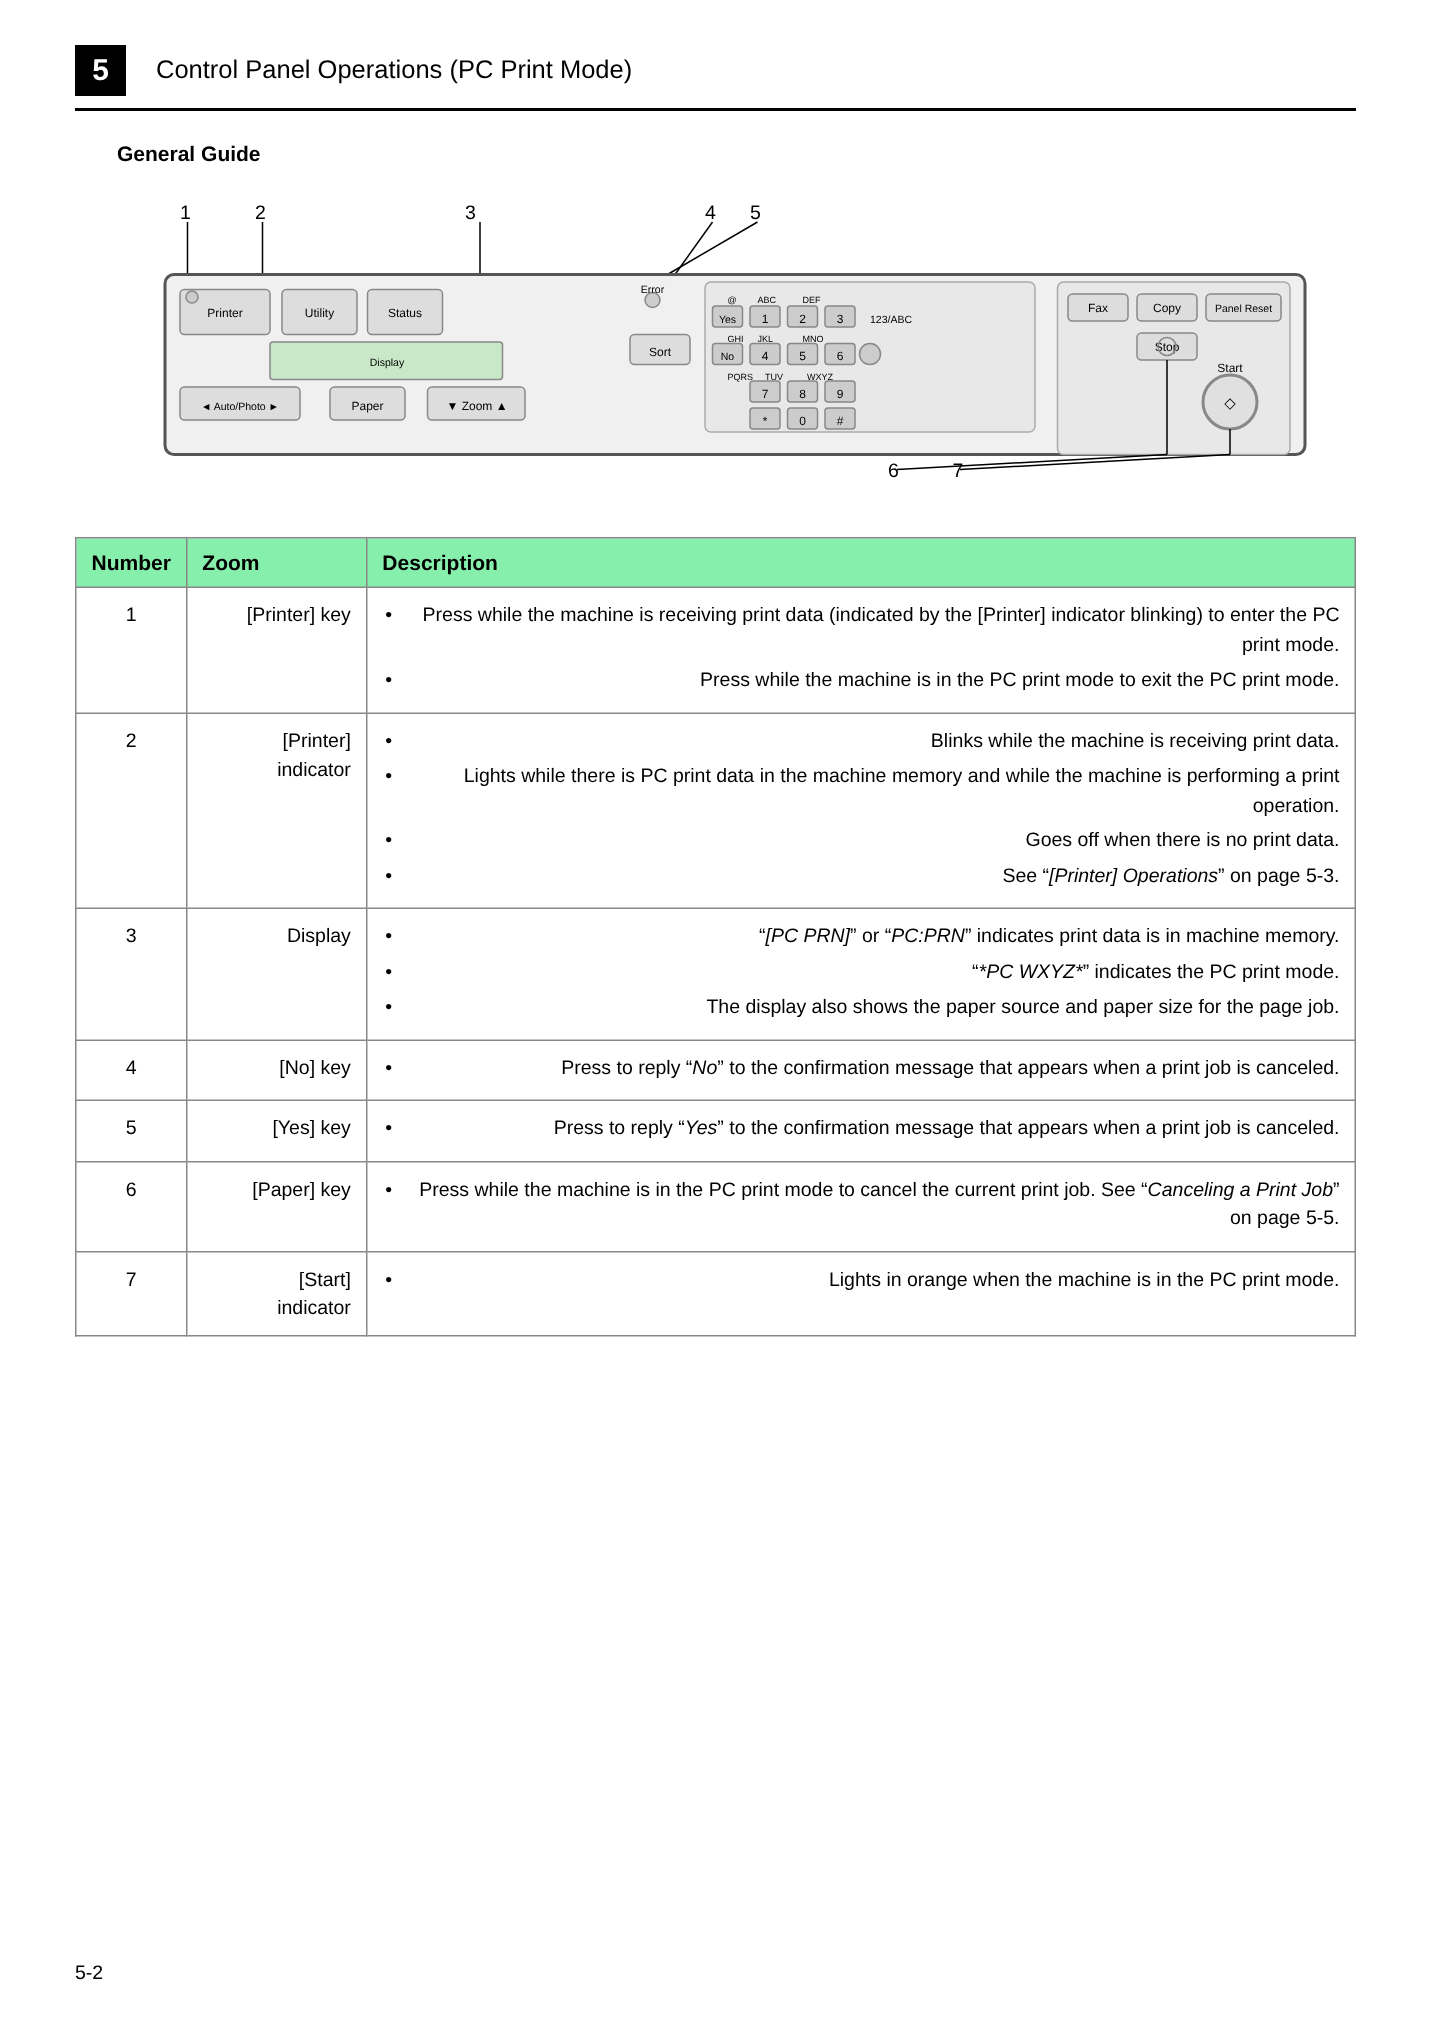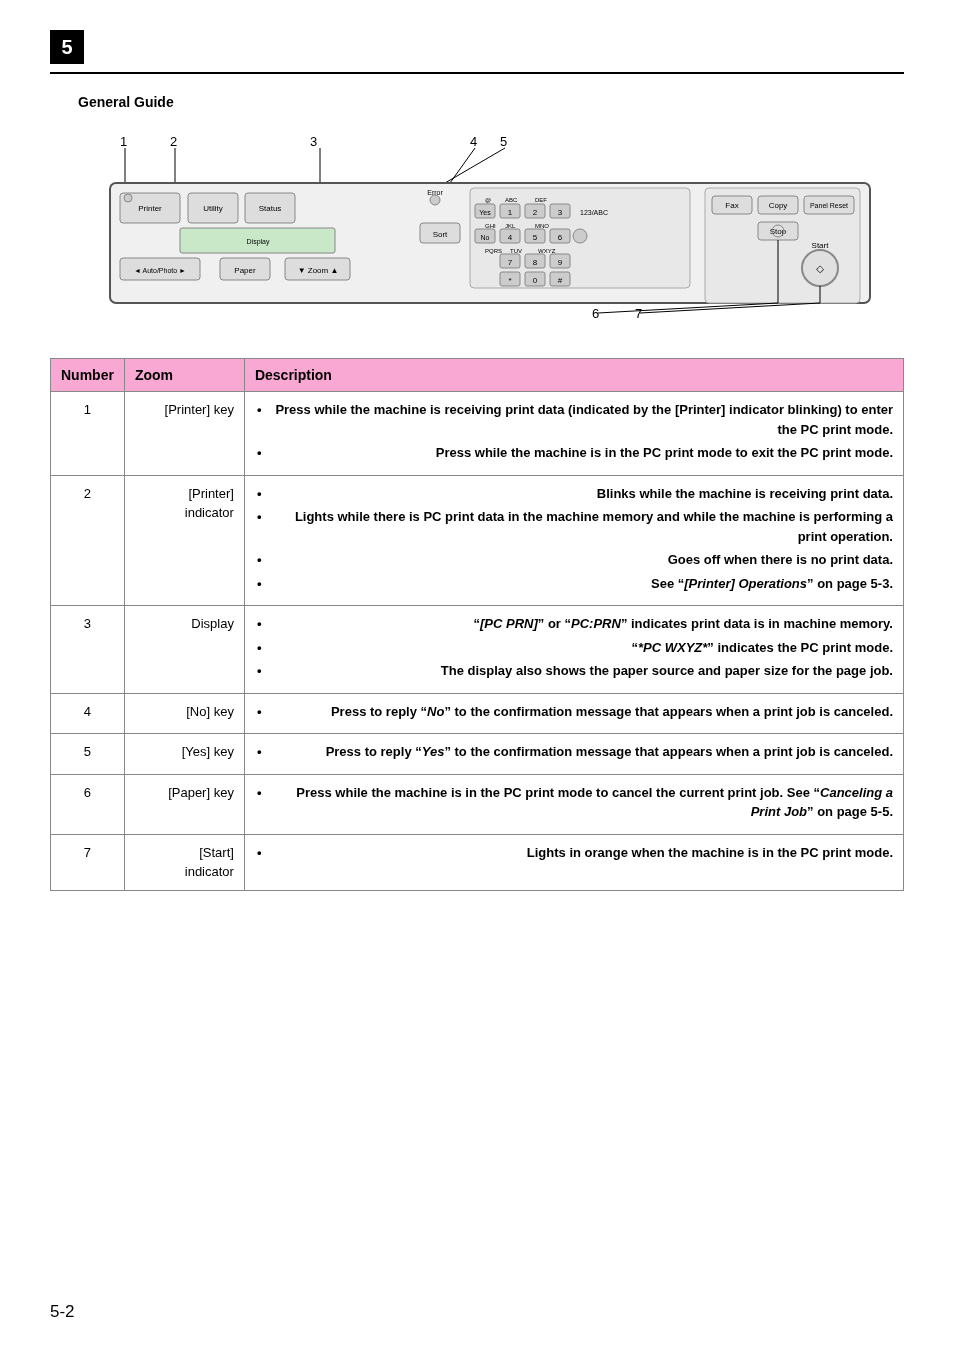--- a/index.html
+++ b/index.html
@@ -66,21 +66,21 @@
       display: block;
     }
 
     
     .data-table {
       width: 100%;
       border-collapse: collapse;
       margin-top: 10px;
     }
     .data-table th {
-      background: #f9a8d4;
+      background: #86efac;
       border: 1px solid #888;
       padding: 8px 10px;
       font-weight: bold;
       font-size: 14px;
       text-align: left;
     }
     .data-table td {
       border: 1px solid #888;
       padding: 8px 10px;
       vertical-align: top;
@@ -95,49 +95,49 @@
     .data-table td:nth-child(2) {
       width: 120px;
     }
     .data-table td:nth-child(3) {
       width: auto;
     }
 
     .bullet-list {
       padding-left: 0;
       list-style: none;
-      font-weight: bold;
     }
     .bullet-list li {
       padding-left: 16px;
       position: relative;
       margin-bottom: 4px;
       line-height: 1.5;
     }
     .bullet-list li::before {
       content: "•";
       position: absolute;
       left: 2px;
     }
 
     
     .footer {
       position: absolute;
       bottom: 30px;
       left: 50px;
-      font-size: 17px;
+      font-size: 13px;
     }
   </style>
 </head>
 <body>
 
 <div class="page">
 
   <div class="header">
     <div class="header-num">5</div>
+    <div class="header-title">Control Panel Operations (PC Print Mode)</div>
   </div>
 
   <div class="section-title">General Guide</div>
 
   <div class="diagram-area">
     <svg class="panel-svg" width="860" height="200" viewBox="0 0 860 200">
 
       <text x="30" y="18" font-size="13" font-family="Arial">1</text>
       <text x="80" y="18" font-size="13" font-family="Arial">2</text>
       <text x="220" y="18" font-size="13" font-family="Arial">3</text>

